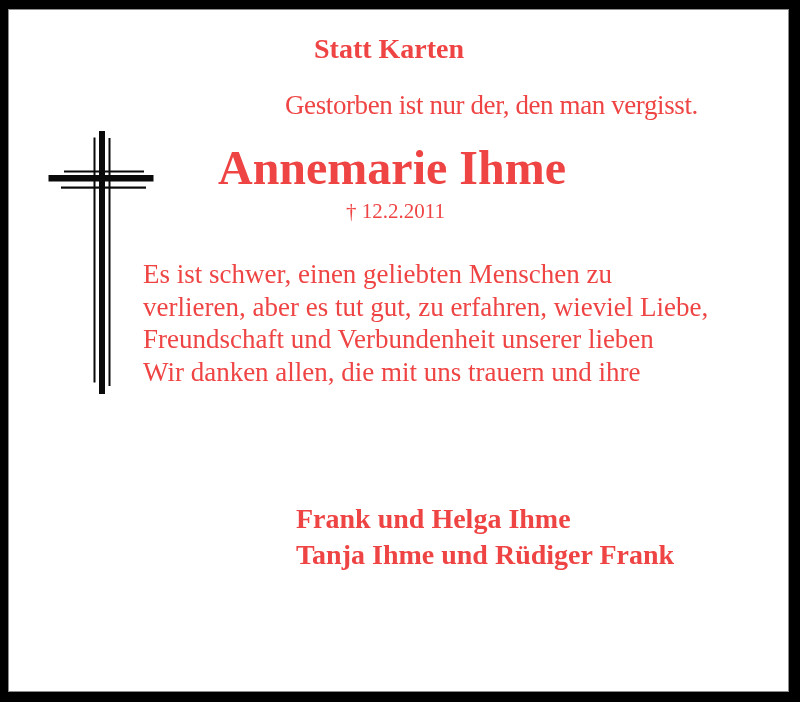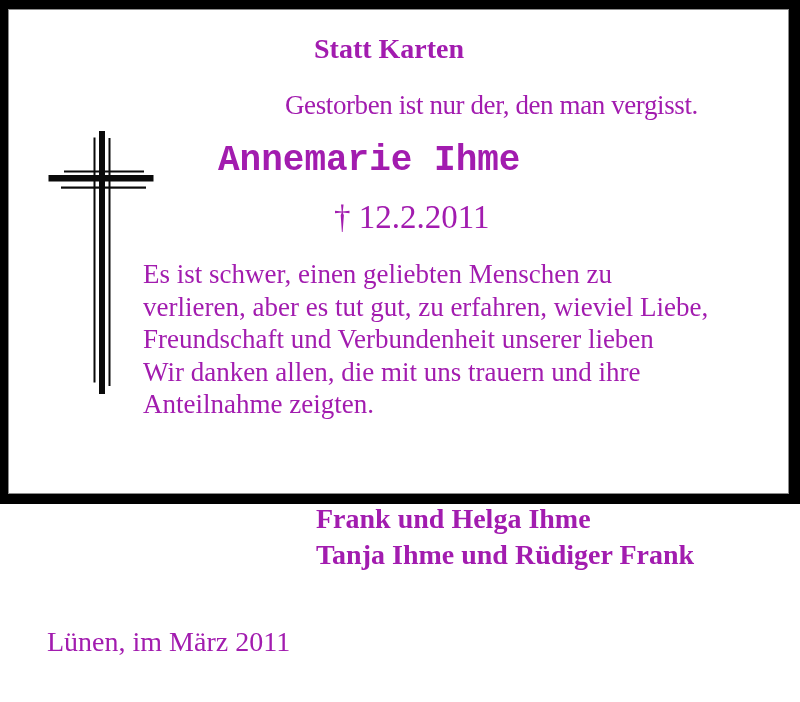--- a/index.html
+++ b/index.html
@@ -7,28 +7,28 @@
     padding: 0;
     width: 800px;
     height: 702px;
     background: #ffffff;
     overflow: hidden;
     font-family: "Liberation Serif", "DejaVu Serif", serif;
   }
   .page {
     position: relative;
     width: 800px;
-    height: 504px;
+    height: 702px;
     box-sizing: border-box;
     background: #ffffff;
     border-style: solid;
     border-color: #000000;
     
     border-width: 9px 11px 10px 8px;
-    color: #a21caf;
+    color: #ef4444;
   }
   .inner-line {
     position: absolute;
     inset: 0;
     border: 1px solid #8c8c8c;
     pointer-events: none;
   }
   .abs { position: absolute; white-space: nowrap; }
   .cross {
     position: absolute;
@@ -45,42 +45,40 @@
   }
   .quote {
     left: 277px;
     top: 81px;
     font-size: 27px;
     letter-spacing: -0.4px;
   }
   .name {
     left: 210px;
     top: 131px;
-    font-size: 36px;
+    font-size: 48px;
     font-weight: bold;
-    font-family: Liberation Mono, monospace;
   }
   .date {
-    left: 326px;
+    left: 338px;
     top: 190px;
-    font-size: 33px;
+    font-size: 21px;
   }
   .bodytext {
     left: 135px;
     top: 249px;
     font-size: 27px;
     line-height: 32.5px;
   }
   .mourners {
     left: 288px;
     top: 492px;
     font-size: 28px;
     font-weight: bold;
     line-height: 36px;
-    margin-left: 20px;
   }
   .placedate {
     left: 39px;
     top: 617px;
     font-size: 28px;
   }
 </style>
 </head>
 <body>
 
@@ -104,22 +102,20 @@
 
   <div class="abs name">Annemarie Ihme</div>
 
   <div class="abs date">† 12.2.2011</div>
 
   <div class="abs bodytext">
     <div>Es ist schwer, einen geliebten Menschen zu</div>
     <div>verlieren, aber es tut gut, zu erfahren, wieviel Liebe,</div>
     <div>Freundschaft und Verbundenheit unserer lieben</div>
     <div>Wir danken allen, die mit uns trauern und ihre</div>
-    <div>Anteilnahme zeigten.</div>
   </div>
 
   <div class="abs mourners">
     <div>Frank und Helga Ihme</div>
     <div>Tanja Ihme und Rüdiger Frank</div>
   </div>
 
-  <div class="abs placedate">Lünen, im März 2011</div>
 </div>
 
 </body></html>

